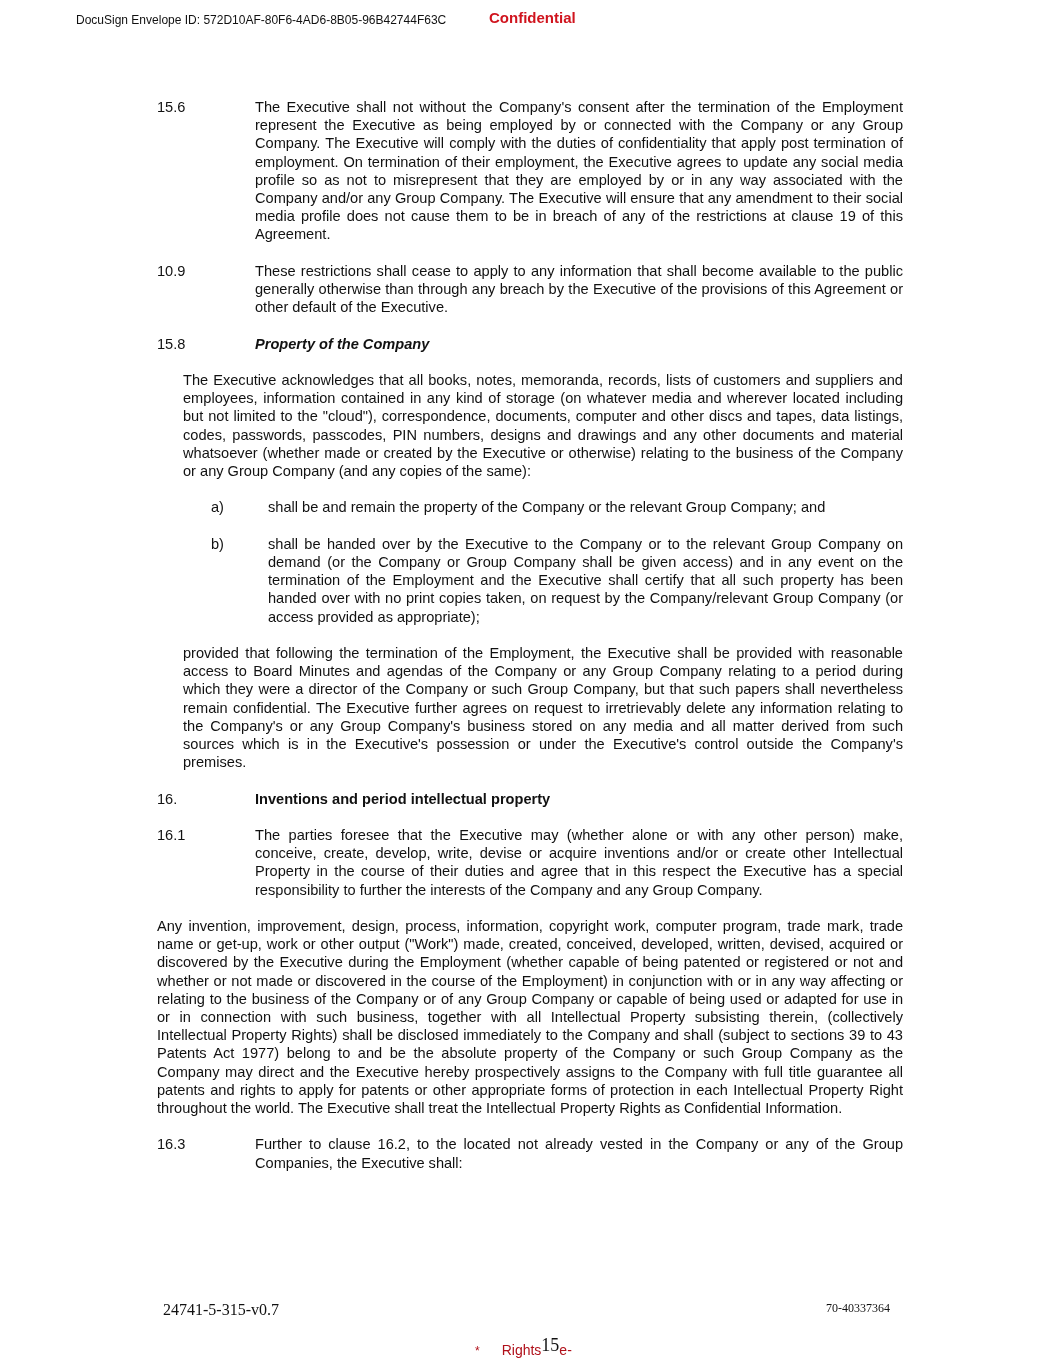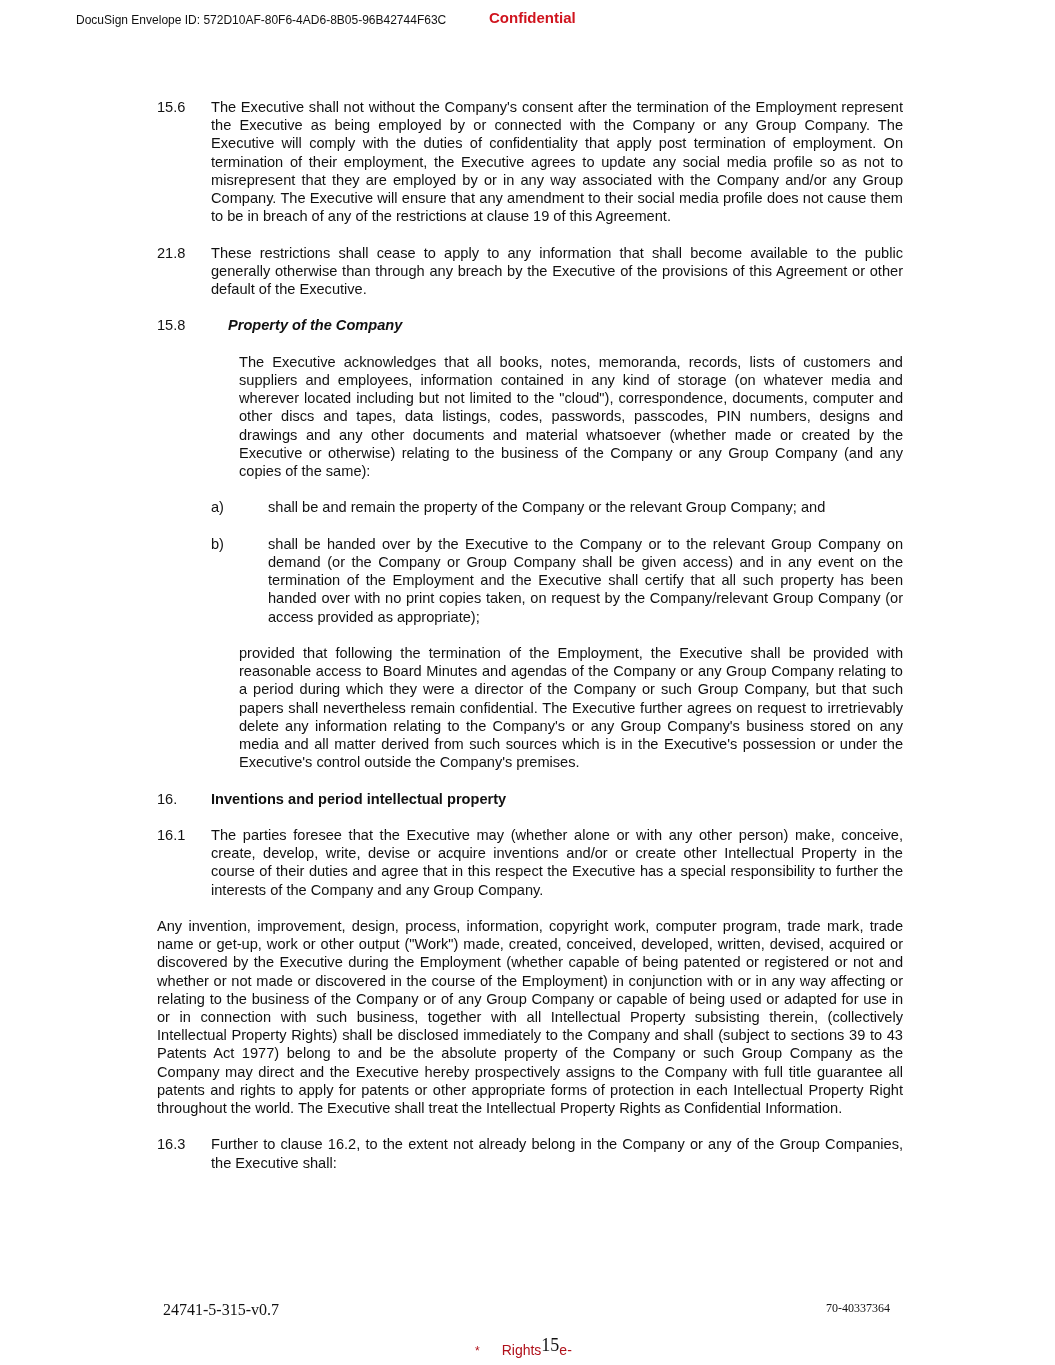--- a/index.html
+++ b/index.html
@@ -1,28 +1,28 @@
 <!DOCTYPE html>
 <html><head>
   <meta charset="utf-8">
   <style>
     html, body { margin: 0; padding: 0; background: #ffffff; }
     body { width: 1055px; height: 1365px; position: relative; overflow: hidden;
       font-family: "Liberation Sans", sans-serif; color: #111; }
     .envelope { position: absolute; left: 76px; top: 13px; font-size: 12px; color: #111; }
     .conf-top { position: absolute; left: 489px; top: 9px; font-size: 15px; font-weight: bold; color: #d0141e; }
     .doc { position: absolute; left: 157px; top: 98px; width: 746px; font-size: 14.6px; line-height: 18.2px; }
-    .para { display: flex; margin-bottom: 18.2px; }
+    .para { display: flex; margin-bottom: 18.2px; gap: 44px; }
     .num { width: 54px; flex: none; }
     .body { flex: 1; text-align: justify; }
-    .indent { margin-left: 82px; text-align: justify; margin-bottom: 18.2px; }
+    .indent { margin-left: 26px; text-align: justify; margin-bottom: 18.2px; }
     .sub { display: flex; margin-left: 54px; margin-bottom: 18.2px; }
     .sub .lbl { width: 57px; flex: none; }
     .sub .txt { flex: 1; text-align: justify; }
-    .heading-i { font-weight: bold; font-style: italic; margin-left: 17px; }
+    .heading-i { font-weight: bold; font-style: italic; }
     .heading-b { font-weight: bold; }
     b { font-weight: normal; }
     .footer-left { position: absolute; left: 163px; top: 1301px; font-family: "Liberation Serif", serif; font-size: 16px; }
     .footer-right { position: absolute; left: 826px; top: 1301px; font-family: "Liberation Serif", serif; font-size: 12px; }
     .stamp { position: absolute; left: 475px; top: 1339px; color: #b0101a; font-size: 14px; }
     .stamp .star { margin-right: 22px; font-size: 12px; }
     .stamp .pg { font-family: "Liberation Serif", serif; font-size: 18px; color: #111; position: relative; top: -4px; }
   </style>
 </head>
 <body>
@@ -31,21 +31,21 @@
 <div class="conf-top">Confidential</div>
 
 <div class="doc">
 
   <div class="para">
     <div class="num">15.6</div>
     <div class="body">The Executive shall not without the Company's consent after the termination of the Employment represent the Executive as being employed by or connected with the Company or any Group Company. The Executive will comply with the duties of confidentiality that apply post termination of employment.  On termination of their employment, the Executive agrees to update any social media profile so as not to misrepresent that they are employed by or in any way associated with the Company and/or any Group Company.  The Executive will ensure that any amendment to their social media profile does not cause them to be in breach of any of the restrictions at clause 19 of this Agreement.</div>
   </div>
 
   <div class="para">
-    <div class="num">21.8</div>
+    <div class="num">10.9</div>
     <div class="body">These restrictions shall cease to apply to any information that shall become available to the public generally otherwise than through any breach by the Executive of the provisions of this Agreement or other default of the Executive.</div>
   </div>
 
   <div class="para">
     <div class="num">15.8</div>
     <div class="body heading-i">Property of the Company</div>
   </div>
 
   <div class="indent">The Executive acknowledges that all books, notes, memoranda, records, lists of customers and suppliers and employees, information contained in any kind of storage (on whatever media and wherever located including but not limited to the "cloud"), correspondence, documents, computer and other discs and tapes, data listings, codes, passwords, passcodes, PIN numbers, designs and drawings and any other documents and material whatsoever (whether made or created by the Executive or otherwise) relating to the business of the Company or any Group Company (and any copies of the same):</div>
 
@@ -70,21 +70,21 @@
     <div class="num">16.1</div>
     <div class="body">The parties foresee that the Executive may (whether alone or with any other person) make, conceive, create, develop, write, devise or acquire inventions and/or or create other Intellectual Property in the course of their duties and agree that in this respect the Executive has a special responsibility to further the interests of the Company and any Group Company.</div>
   </div>
 
   <div class="para">
     <div class="body"><span>Any invention, improvement, design, process, information, copyright work, computer program, trade mark, trade name or get-up, work or other output ("</span><b>Work</b><span>") made, created, conceived, developed, written, devised, acquired or discovered by the Executive during the Employment (whether capable of being patented or  registered or not and whether or not made or discovered in the course of the Employment) in conjunction with or in any way affecting or relating to the business  of the Company or of any Group Company or capable of being used or adapted for use in or in connection with such business, together with all Intellectual Property subsisting therein, (collectively </span><b>Intellectual Property Rights</b><span>) shall be disclosed immediately to the Company and shall (subject  to sections 39 to 43 Patents Act 1977) belong to and be the absolute property of the Company or such Group Company as the Company may direct and the Executive hereby prospectively assigns to the Company with full title guarantee all patents and rights to apply for patents or other appropriate forms of protection in each Intellectual Property Right throughout the world.  The Executive shall treat the Intellectual Property Rights as Confidential Information.</span></div>
   </div>
 
   <div class="para">
     <div class="num">16.3</div>
-    <div class="body">Further to clause 16.2, to the extent not already belong in the Company or any of the Group Companies, the Executive shall:</div>
+    <div class="body">Further to clause 16.2, to the located not already vested in the Company or any of the Group Companies, the Executive shall:</div>
   </div>
 </div>
 
 <div class="footer-left">24741-5-315-v0.7</div>
 <div class="footer-right">70-40337364</div>
 
 <div class="stamp">
   <span class="star">*</span><span>Rights</span><span class="pg">15</span><span>e-</span>
 </div>
 

